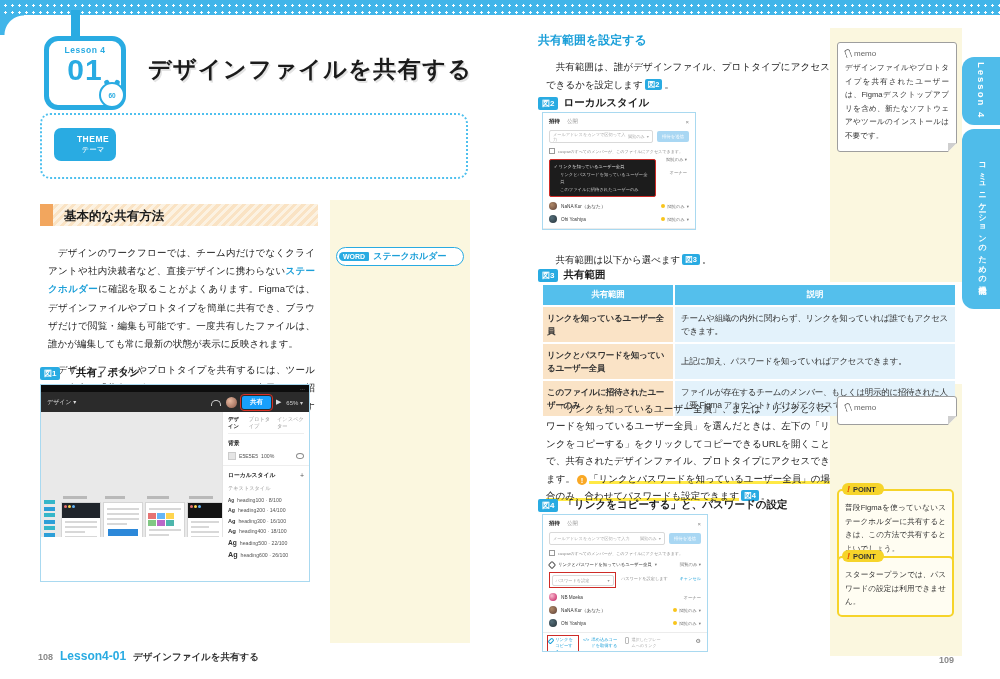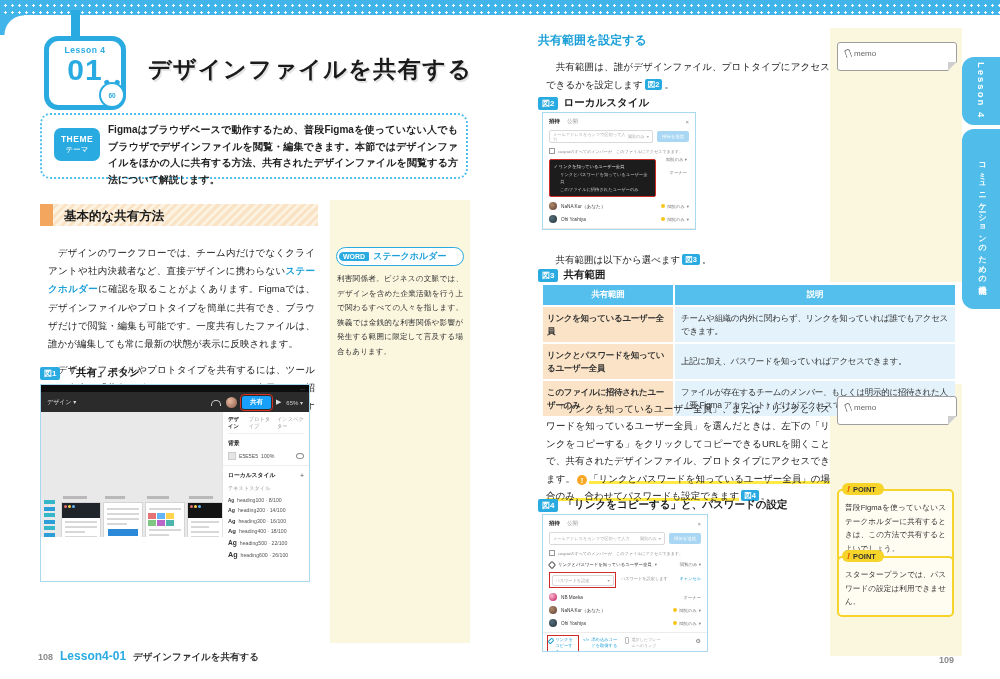--- a/index.html
+++ b/index.html
@@ -24,21 +24,21 @@
   .clock:before{content:"";position:absolute;top:-4px;left:3px;width:5px;height:4px;background:#29ABE2;border-radius:50% 50% 0 0;transform:rotate(-30deg);}
   .clock:after{content:"";position:absolute;top:-4px;right:3px;width:5px;height:4px;background:#29ABE2;border-radius:50% 50% 0 0;transform:rotate(30deg);}
   .clock span{font-size:6.5px;font-weight:bold;color:#29ABE2;}
 
   .main-title{position:absolute;top:54px;left:148px;font-size:23px;font-weight:800;color:#1b1b1b;
     letter-spacing:1.5px;text-shadow:1.5px 1.5px 0 #e3e3e3;}
 
   
   .theme-box{position:absolute;top:113px;left:40px;width:424px;height:62px;border:2px dotted #4FC0EE;border-radius:10px;}
   .theme-badge{position:absolute;top:13px;left:12px;width:46px;height:33px;background:#29ABE2;border-radius:7px;
-    color:#fff;text-align:center;display:flex;flex-direction:column;justify-content:center;gap:1px;}
+    color:#fff;text-align:center;display:flex;flex-direction:column;justify-content:center;gap:1px;padding-left:16px;}
   .theme-badge .t1{font-size:8.5px;font-weight:bold;letter-spacing:.5px;}
   .theme-badge .t2{font-size:7.5px;}
   .theme-text{position:absolute;top:7px;left:66px;width:350px;font-size:10px;font-weight:600;line-height:16.5px;color:#222;text-align:justify;}
 
   
   .sec-head{position:absolute;top:204px;left:40px;width:278px;height:22px;}
   .sec-head .sq{position:absolute;left:0;top:0;width:13px;height:22px;background:#F2A65E;}
   .sec-head .bar{position:absolute;left:13px;top:0;right:0;height:22px;
     background:repeating-linear-gradient(-45deg,#FAE3C4 0 3px,#FCF2E2 3px 6px);}
   .sec-head .txt{position:absolute;left:24px;top:4px;font-size:12.5px;font-weight:800;color:#1b1b1b;}
@@ -211,21 +211,20 @@
   <div class="clock">
     <span>60</span>
   </div>
   <div class="main-title">デザインファイルを共有する</div>
 
   <div class="theme-box">
     <div class="theme-badge">
       <div class="t1">THEME</div>
       <div class="t2">テーマ</div>
     </div>
-    <div class="theme-text">Figmaはブラウザベースで動作するため、普段Figmaを使っていない人でもブラウザでデザインファイルを閲覧・編集できます。本節ではデザインファイルをほかの人に共有する方法、共有されたデザインファイルを閲覧する方法について解説します。</div>
   </div>
 
   <div class="sec-head">
     <div class="sq"></div>
     <div class="bar"></div>
     <div class="txt">基本的な共有方法</div>
   </div>
 
   <div class="abs bodytext" style="left:40px;top:236px;width:283px;">
     <p><span>　デザインのワークフローでは、チーム内だけでなくクライアントや社内決裁者など、直接デザインに携わらない</span><span class="term">ステークホルダー</span><span>に確認を取ることがよくあります。Figmaでは、デザインファイルやプロトタイプを簡単に共有でき、ブラウザだけで閲覧・編集も可能です。一度共有したファイルは、誰かが編集しても常に最新の状態が表示に反映されます。</span></p>
@@ -352,21 +351,20 @@
             <span class="nm">heading600 · 26/100</span>
           </div>
       </div>
     </div>
   </div>
 
   <div class="word-pill" style="left:336px;top:247px;width:118px;">
     <span class="word-badge">WORD</span>
     <span class="word-term">ステークホルダー</span>
   </div>
-  <div class="word-body" style="left:337px;top:272px;width:126px;">利害関係者。ビジネスの文脈では、デザインを含めた企業活動を行う上で関わるすべての人々を指します。狭義では金銭的な利害関係や影響が発生する範囲に限定して言及する場合もあります。</div>
 
   <div class="subhead" style="left:538px;top:32px;">共有範囲を設定する</div>
 
   <div class="abs bodytext" style="left:538px;top:50px;width:300px;">
     <p><span>　共有範囲は、誰がデザインファイル、プロトタイプにアクセスできるかを設定します</span><span class="ref">図2</span><span>。</span></p>
   </div>
 
   <div class="fig-label" style="left:538px;top:96px;">
     <span class="fig-badge">図2</span>
     <span class="fig-caption">ローカルスタイル</span>
@@ -527,20 +525,21 @@
         <span class="gear">⚙</span>
       </div>
     </div>
   </div>
 
   <div class="memo" style="left:837px;top:42px;">
     <div class="memo-head">
         <span class="clip"></span>
         <span>memo</span>
       </div>
+    <div class="memo-body">デザインファイルやプロトタイプを共有されたユーザーは、Figmaデスクトップアプリを含め、新たなソフトウェアやツールのインストールは不要です。</div>
   </div>
 
   <div class="memo" style="left:837px;top:396px;">
     <div class="memo-head">
         <span class="clip"></span>
         <span>memo</span>
       </div>
   </div>
 
   <div class="point" style="left:837px;top:489px;">

